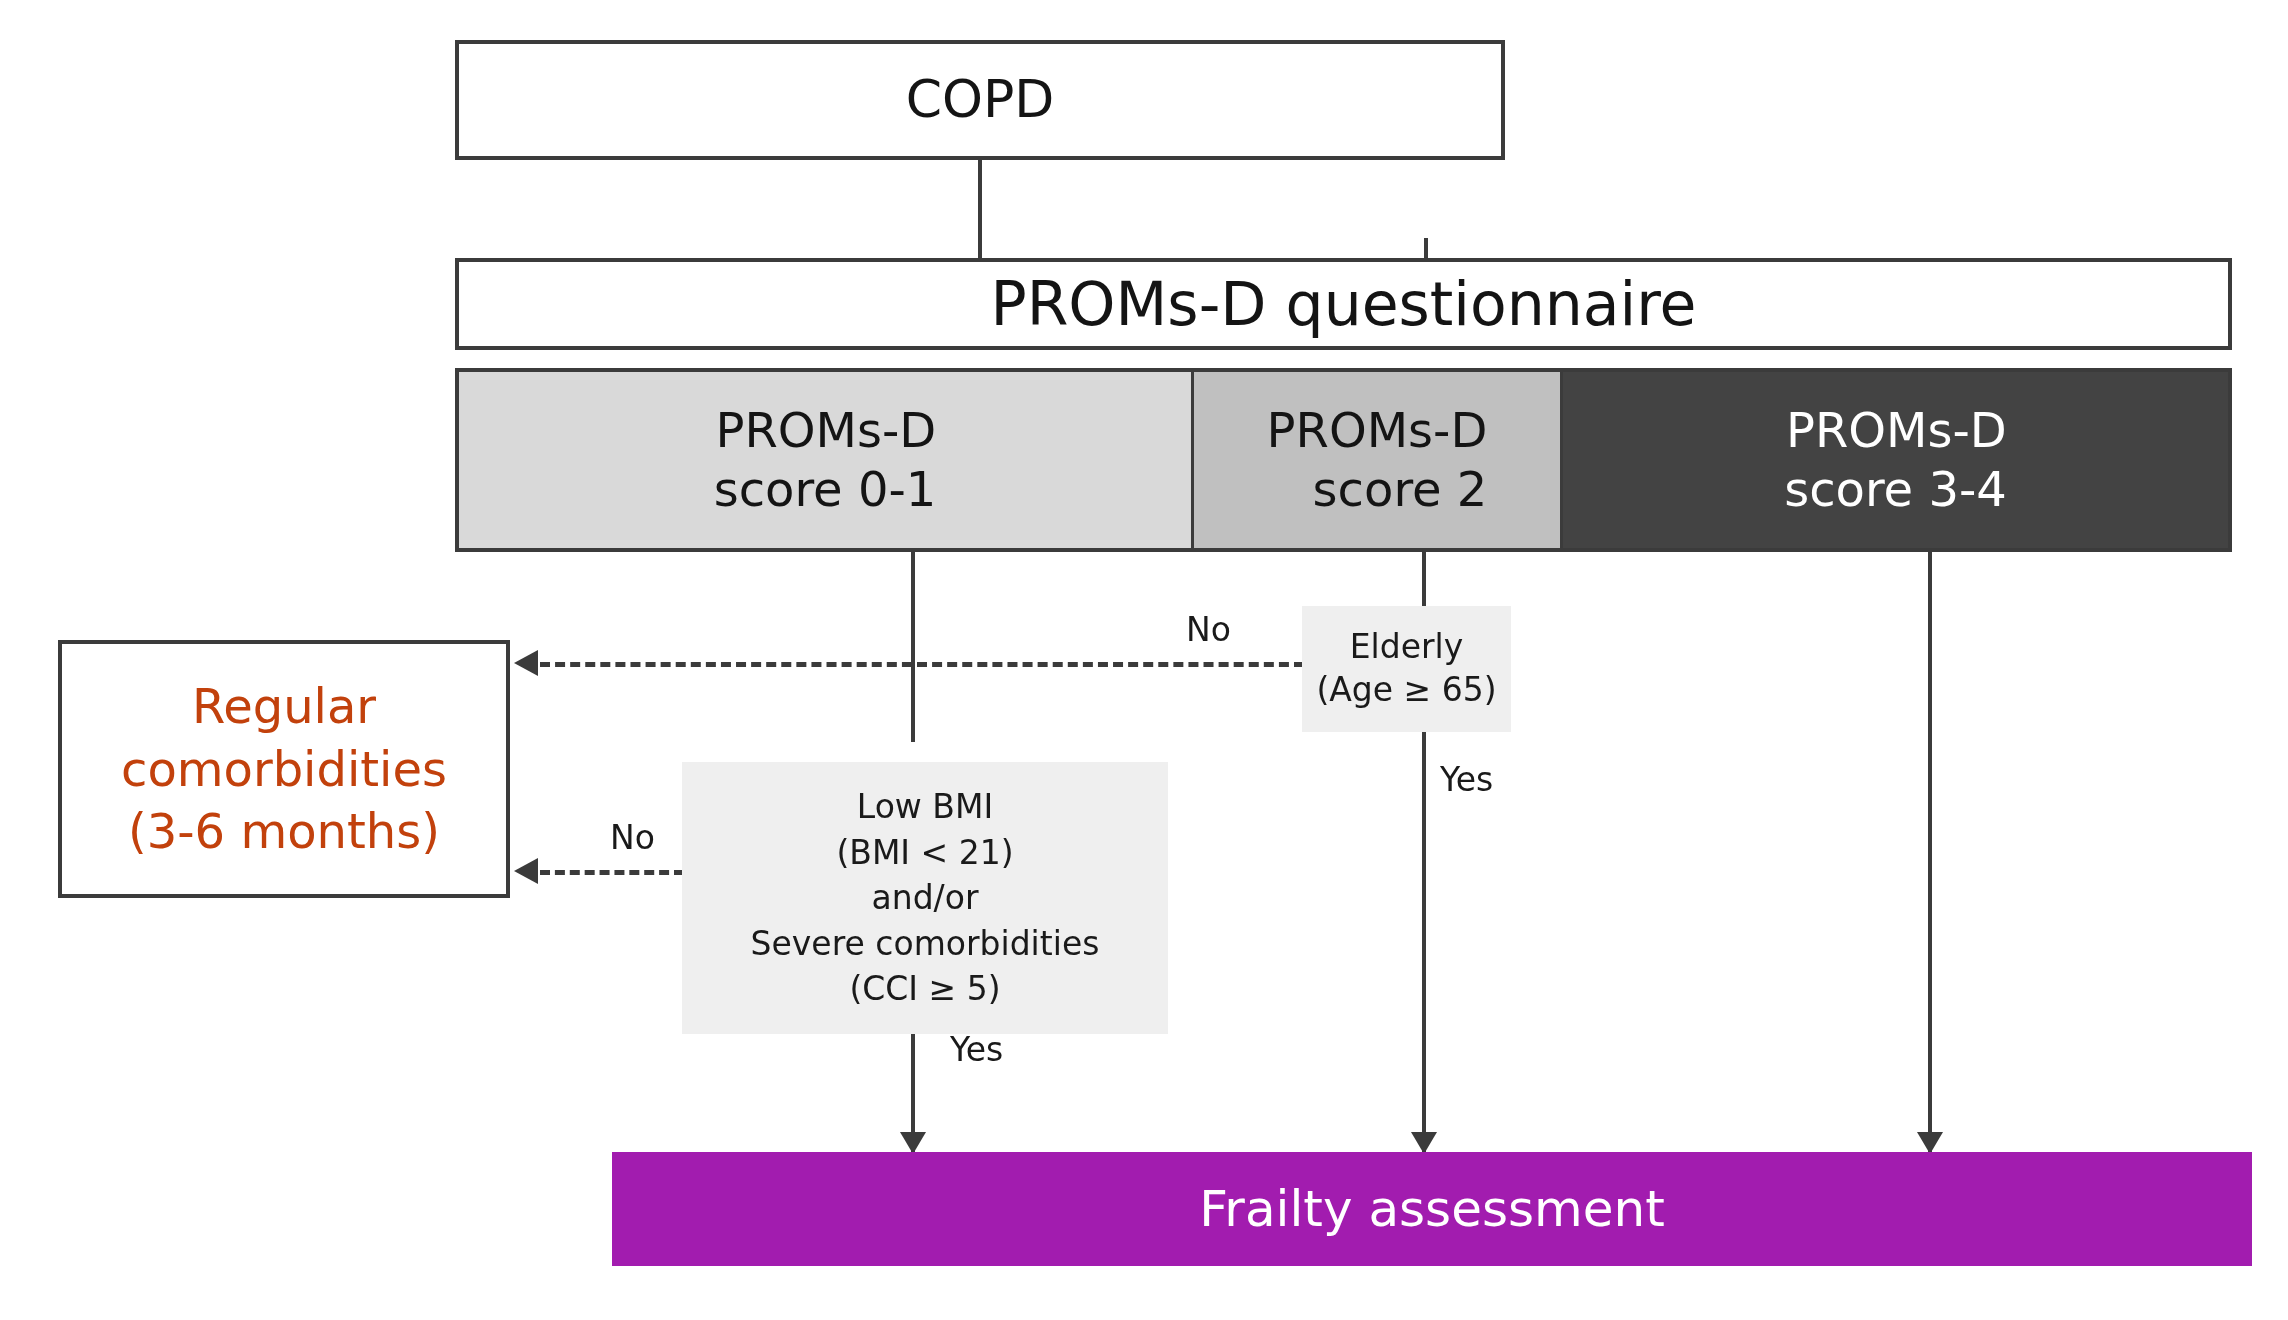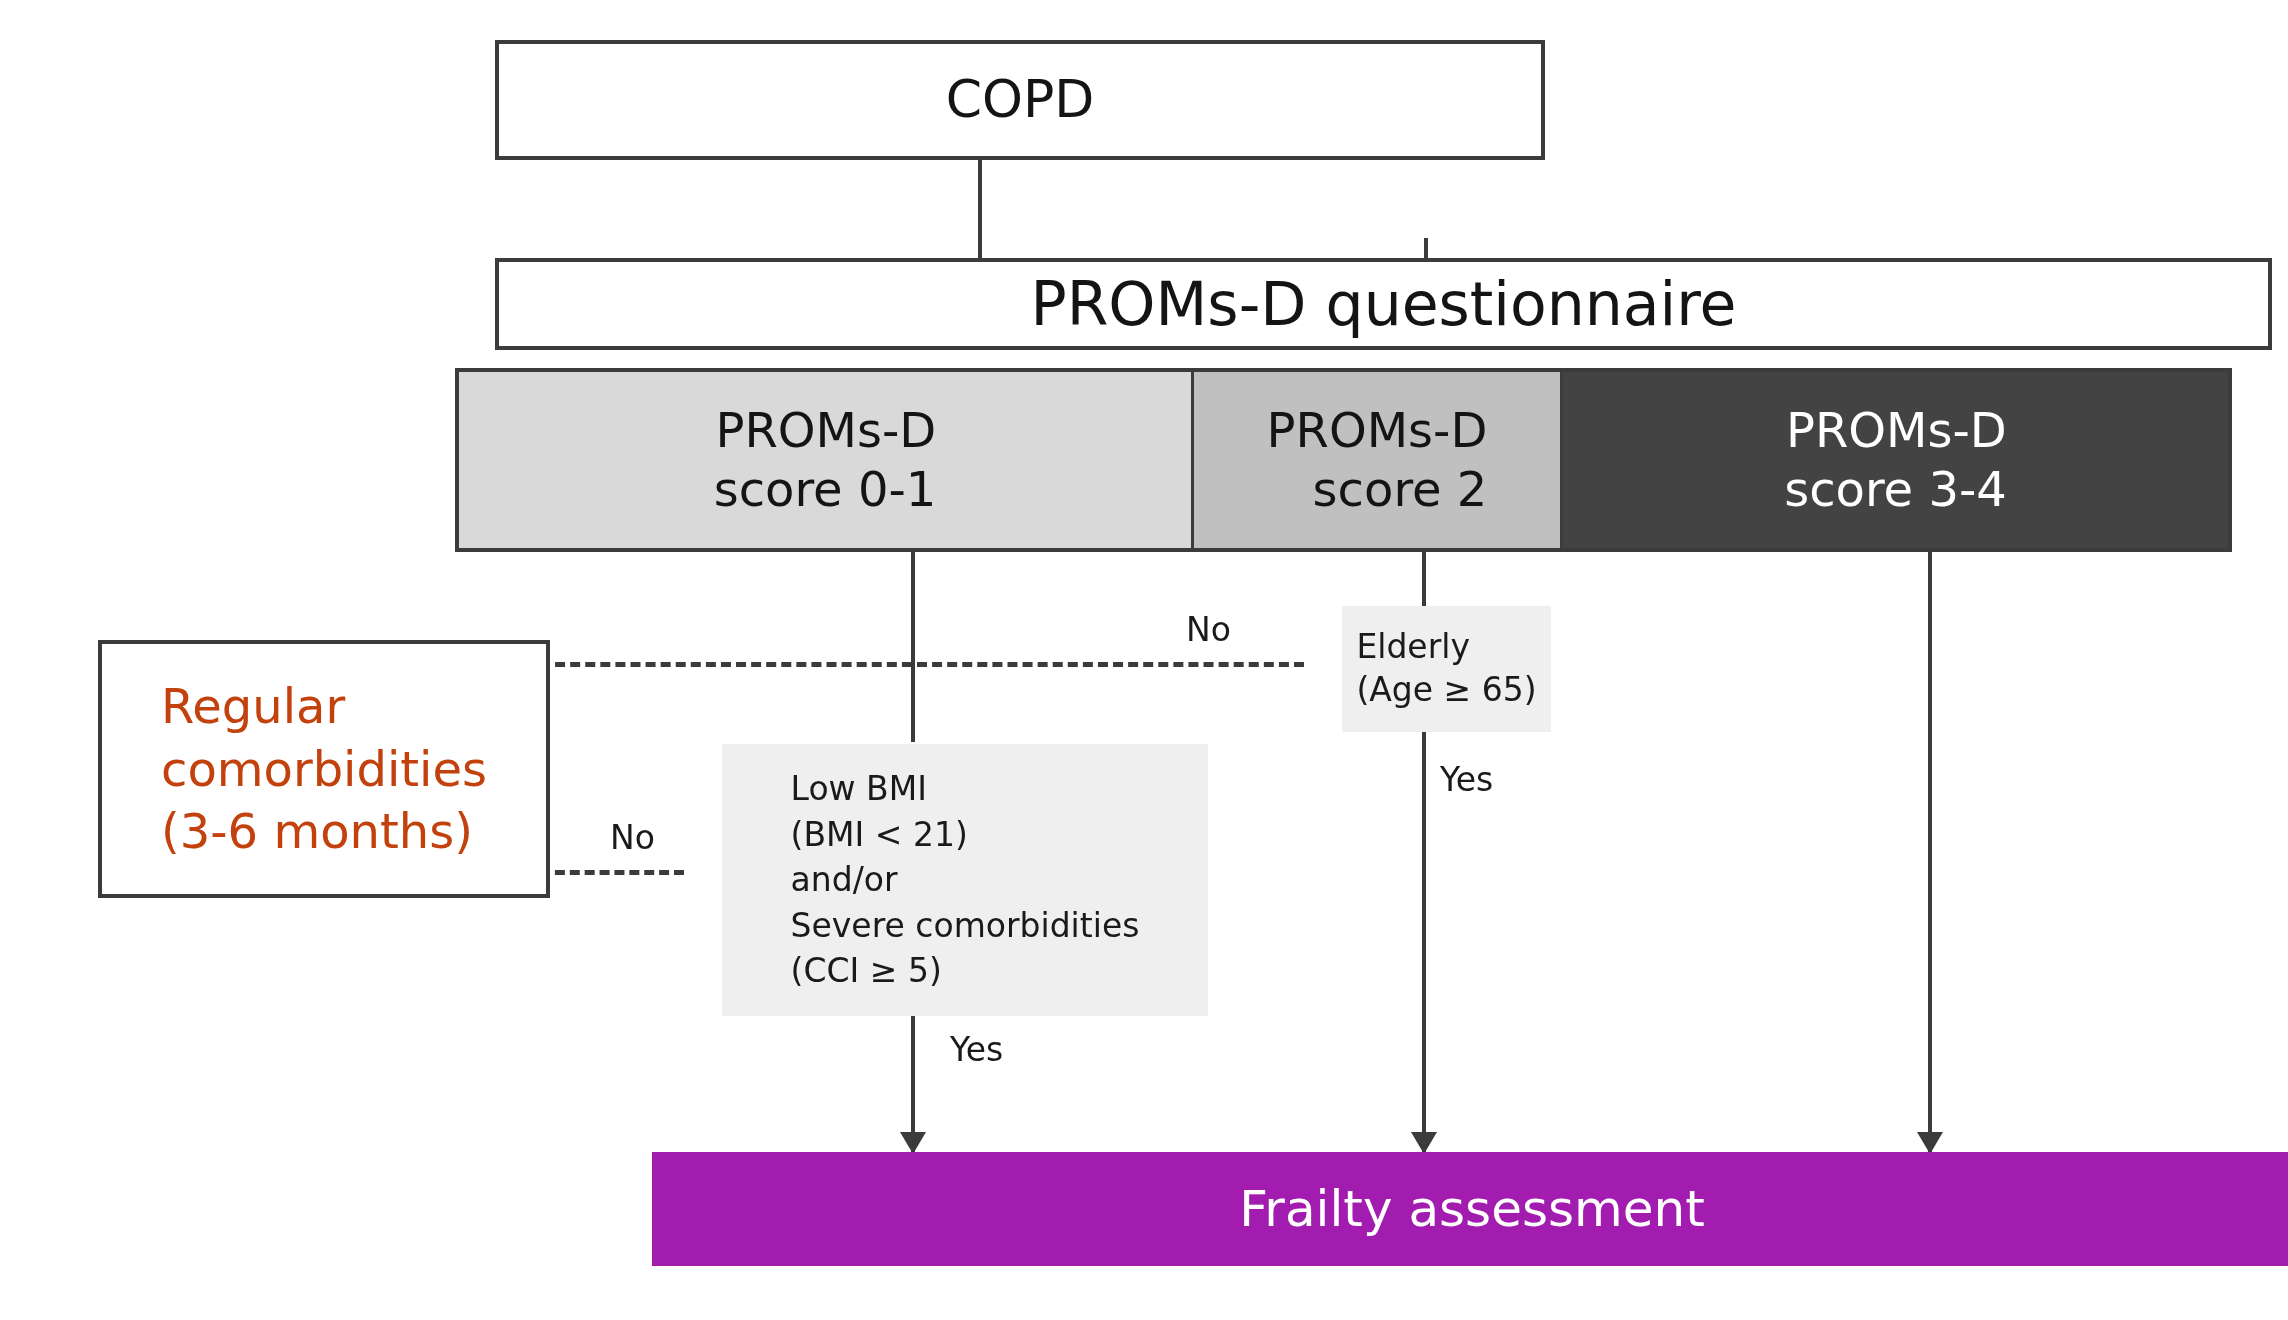--- a/index.html
+++ b/index.html
@@ -22,24 +22,23 @@
     background: #ffffff;
   }
 
   
   .node {
     position: absolute;
     box-sizing: border-box;
     display: flex;
     align-items: center;
     justify-content: center;
-    text-align: left;
+    text-align: center;
     line-height: 1.18;
     z-index: 3;
-    margin-left: 40px;
   }
 
   .node-outline {
     background: #ffffff;
     border: 4px solid #3b3b3b;
   }
 
   .node-plain {
     border: none;
   }
@@ -107,21 +106,21 @@
     width: 209px;
     height: 126px;
     background: #efefef;
     font-size: 33px;
     line-height: 1.3;
     color: #1a1a1a;
   }
 
   #node-lowbmi {
     left: 682px;
-    top: 744px;
+    top: 762px;
     width: 486px;
     height: 272px;
     background: #efefef;
     font-size: 33px;
     line-height: 1.38;
     color: #1a1a1a;
   }
 
   #node-reassessment {
     left: 58px;

